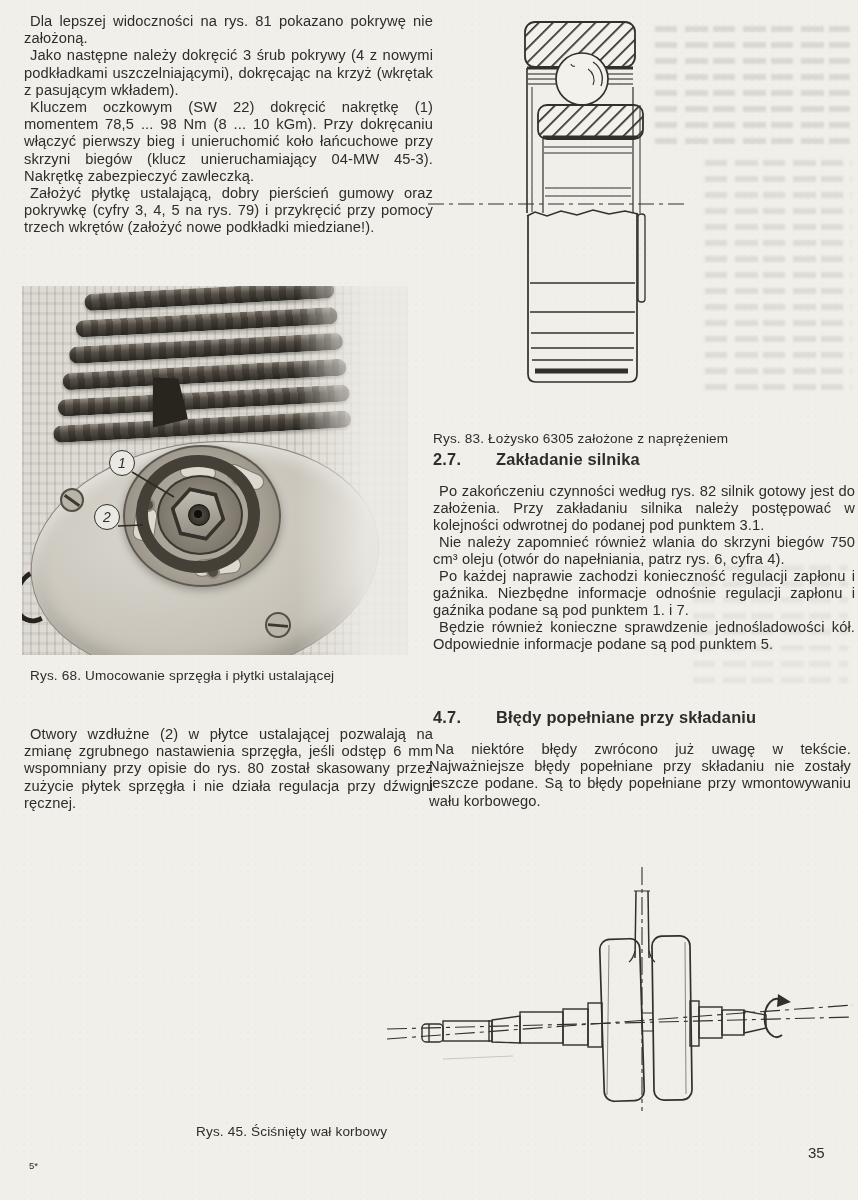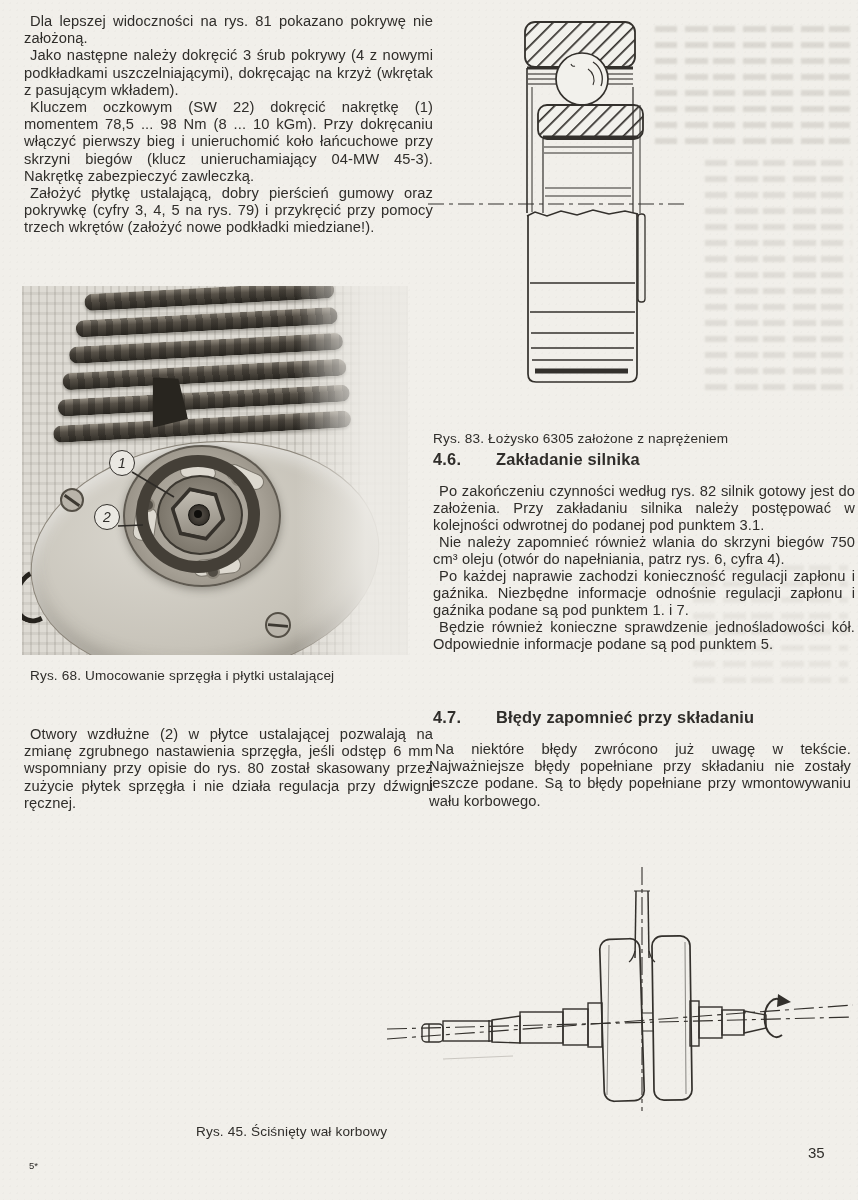--- a/index.html
+++ b/index.html
@@ -153,33 +153,33 @@
         <line x1="106" y1="325" x2="209" y2="325" stroke-width="1.5"></line>
         <line x1="106" y1="340" x2="209" y2="340" stroke-width="1.6"></line>
         <line x1="107" y1="352" x2="208" y2="352" stroke-width="1.6"></line>
         <line x1="110" y1="363" x2="203" y2="363" stroke-width="5"></line>
       </g>
     </svg>
   </div>
   <div class="abs caption" style="left:433px;top:394px;width:380px;margin-top:37px;">Rys. 83. Łożysko 6305 założone z naprężeniem</div>
 
   <div class="abs sec-head" style="left:433px;top:450px;width:422px;">
-    <span class="sec-num">4.6.</span>
+    <span class="sec-num">2.7.</span>
     <span>Zakładanie silnika</span>
   </div>
   <div class="abs body-text" style="left:433px;top:483px;width:422px;line-height:17px;">
     <p>Po zakończeniu czynności według rys. 82 silnik gotowy jest do założenia. Przy zakładaniu silnika należy postępować w kolejności odwrotnej do podanej pod punktem 3.1.</p>
     <p>Nie należy zapomnieć również wlania do skrzyni biegów 750 cm³ oleju (otwór do napełniania, patrz rys. 6, cyfra 4).</p>
     <p>Po każdej naprawie zachodzi konieczność regulacji zapłonu i gaźnika. Niezbędne informacje odnośnie regulacji zapłonu i gaźnika podane są pod punktem 1. i 7.</p>
     <p>Będzie również konieczne sprawdzenie jednośladowości kół. Odpowiednie informacje podane są pod punktem 5.</p>
   </div>
 
   <div class="abs sec-head" style="left:433px;top:708px;width:422px;">
     <span class="sec-num">4.7.</span>
-    <span>Błędy zapomnieć przy składaniu</span>
+    <span>Błędy popełniane przy składaniu</span>
   </div>
   <div class="abs body-text" style="left:429px;top:741px;width:422px;">
     <p>Na niektóre błędy zwrócono już uwagę w tekście. Najważniejsze błędy popełniane przy składaniu nie zostały jeszcze podane. Są to błędy popełniane przy wmontowywaniu wału korbowego.</p>
   </div>
 
   <div class="abs photo">
 
     <div class="fins">
       <div class="fin" style="margin-left:38px;width:250px;"></div>
       <div class="fin" style="margin-left:28px;width:262px;"></div>

